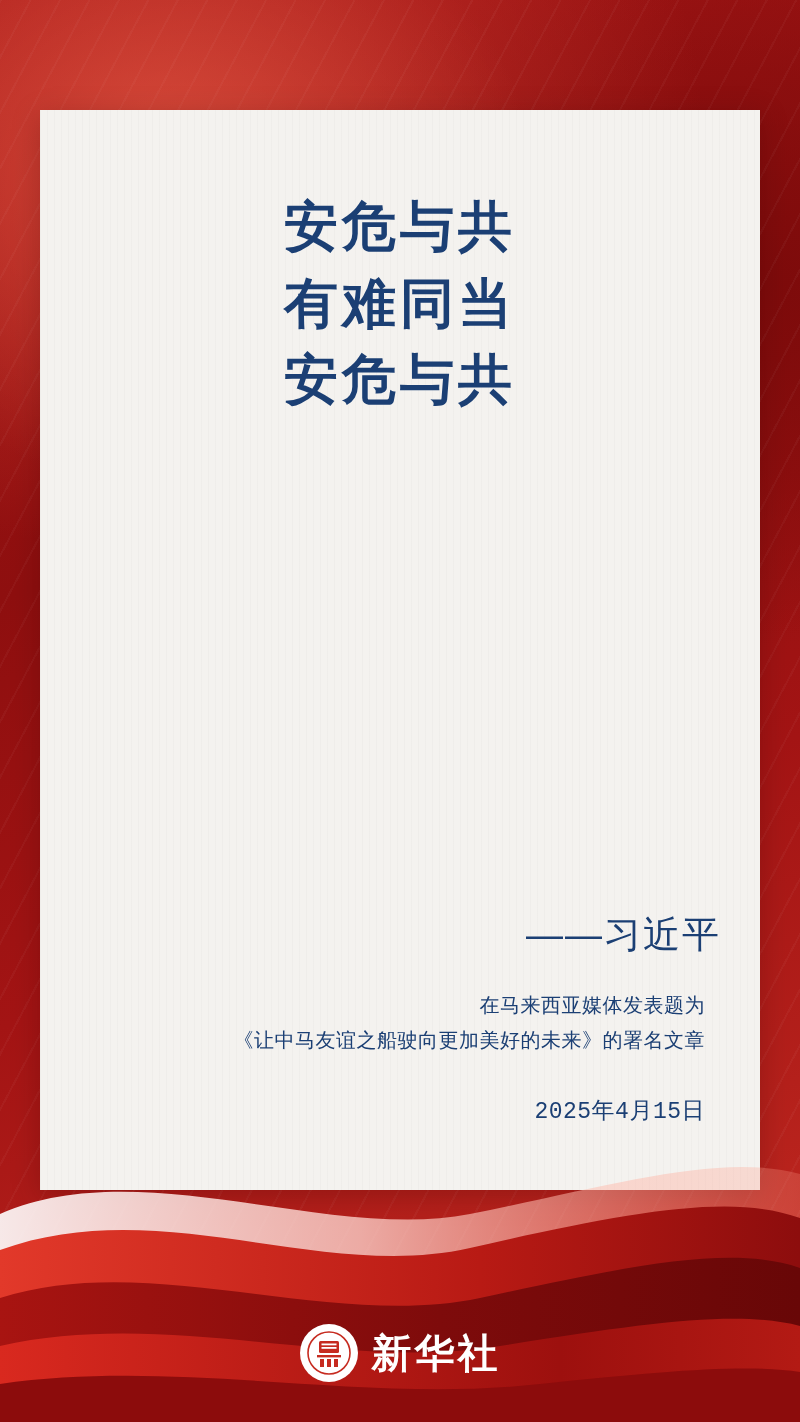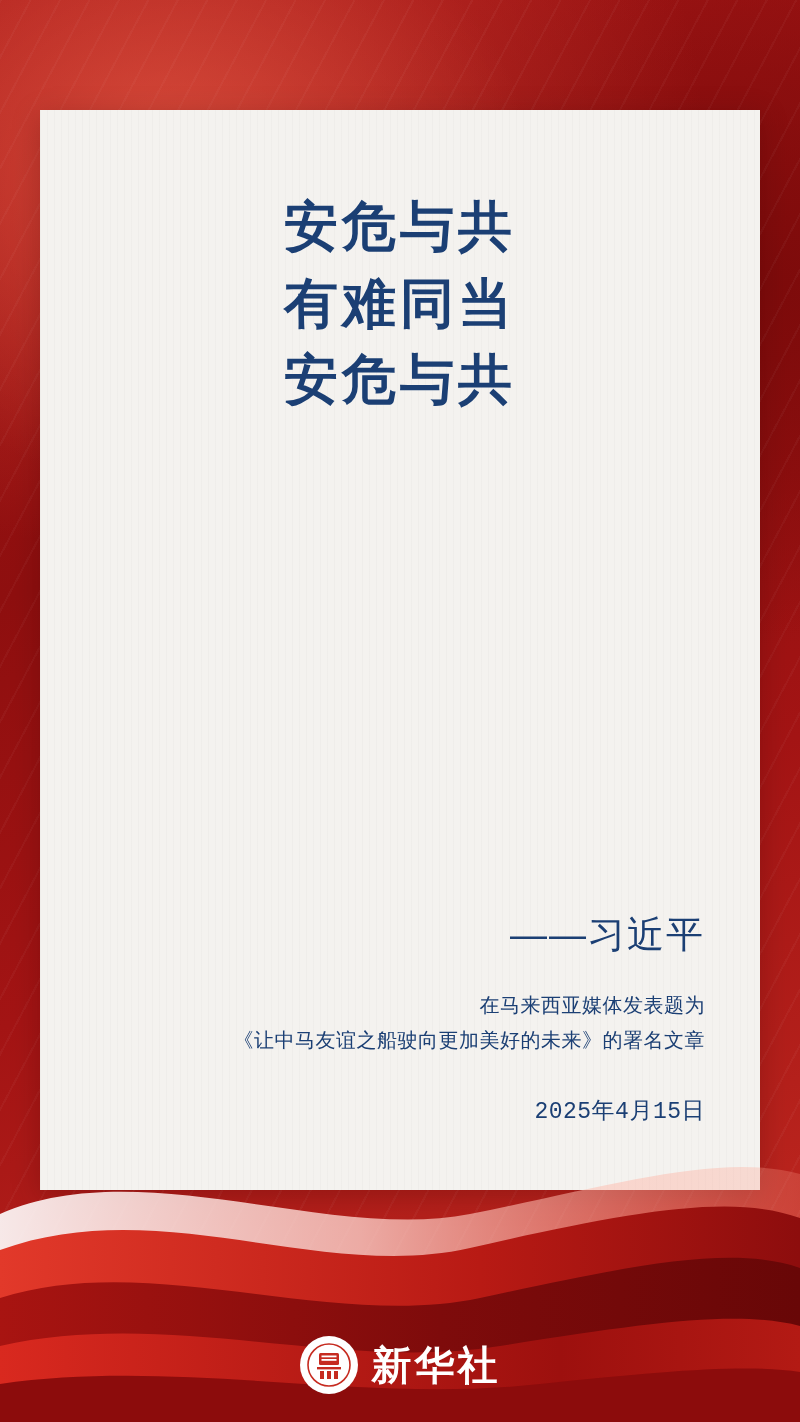--- a/index.html
+++ b/index.html
@@ -88,21 +88,21 @@
     color: #1b3f74;
     font-size: 35px;
     line-height: 1.78;
     letter-spacing: 1px;
     text-align: justify;
     text-justify: inter-character;
   }
 
   .attribution {
     position: absolute;
-    right: 55px;
+    right: 39px;
     top: 800px;
     text-align: right;
     color: #1b3f74;
     font-size: 37px;
     font-weight: normal;
     letter-spacing: 2px;
   }
 
   .source {
     position: absolute;
@@ -134,21 +134,21 @@
     bottom: 0;
     width: 800px;
     height: 300px;
   }
 
   
   .logo {
     position: absolute;
     left: 0;
     right: 0;
-    bottom: 28px;
+    bottom: 40px;
     display: flex;
     align-items: center;
     justify-content: center;
     gap: 14px;
   }
   .logo-mark {
     width: 58px;
     height: 58px;
     border-radius: 50%;
     background: #ffffff;

